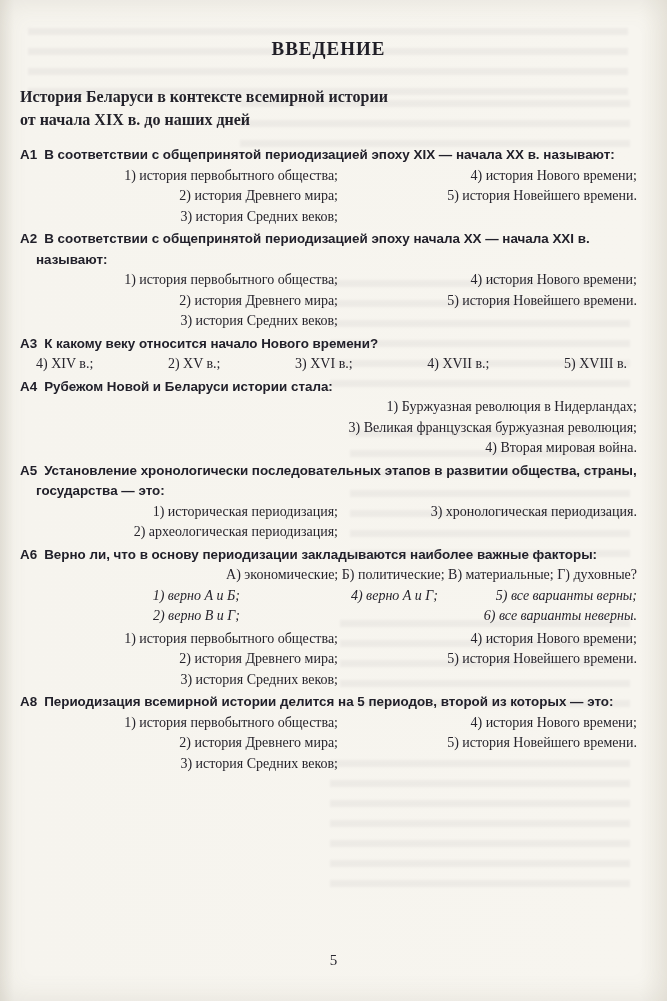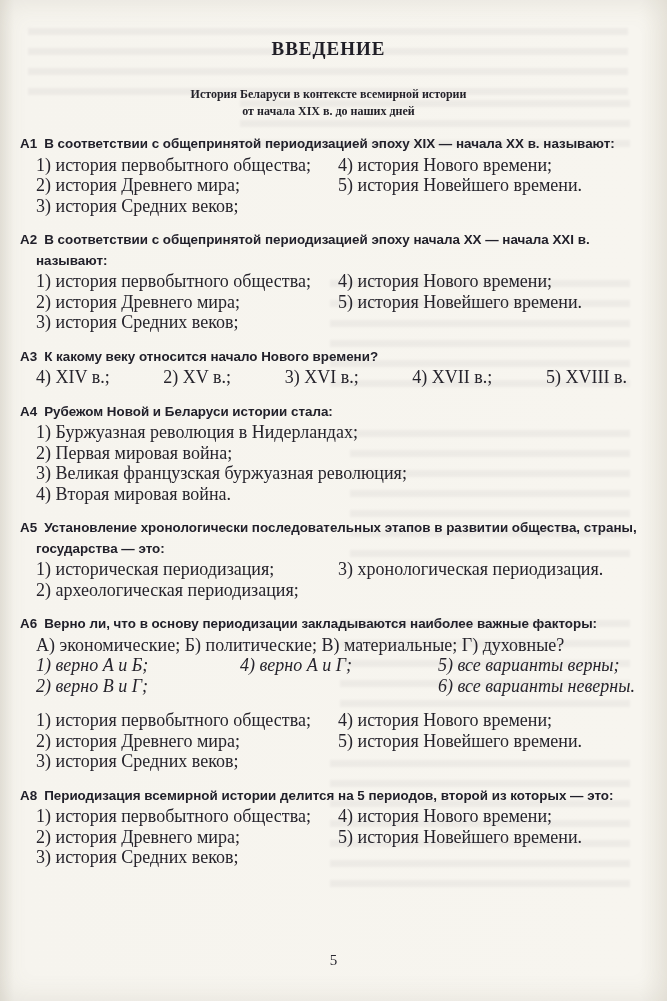--- a/index.html
+++ b/index.html
@@ -8,30 +8,30 @@
     background:linear-gradient(90deg,#e9e6de 0,#f6f4ee 14px,#f7f5ef 640px,#efece4 667px);
     font-family:"Liberation Serif", serif;color:#26242c;
     box-shadow:inset 0 0 28px rgba(120,110,95,.14);
   }
   .content{position:relative;padding:26px 30px 0 20px;}
   .title{
     font-size:19px;font-weight:700;text-align:center;letter-spacing:1px;
     margin:12px 0 26px;color:#201f27;
   }
   .subtitle{
-    font-size:12px;font-weight:700;text-align:center;line-height:1.42;
+    font-size:16px;font-weight:700;text-align:left;line-height:1.42;
     margin:0 0 14px;color:#23222a;
   }
-  .q{margin-top:14px;}
+  .q{margin-top:2px;}
   .q-head{
     font-family:"Liberation Sans", sans-serif;font-weight:700;font-size:13.4px;
     line-height:20.5px;margin:0 0 0 16px;text-indent:-16px;color:#21202a;
   }
   .q-id{margin-right:7px;}
-  .opts{margin-left:16px;font-size:18px;line-height:20.5px;}
+  .opts{margin-left:16px;font-size:14px;line-height:20.5px;text-align:right;}
   .opt{margin:0;}
   .two-col{display:flex;}
   .col-l{width:302px;flex:none;}
   .col-r{flex:1;}
   .row5{display:flex;justify-content:space-between;padding-right:10px;}
   .grid3{display:flex;font-style:italic;}
   .g1{width:204px;flex:none;}
   .g2{width:198px;flex:none;}
   .g3{flex:1;}
   .page-num{
@@ -110,21 +110,20 @@
         <span class="opt">5) XVIII в.</span>
       </div>
     </div>
 
     <div class="q">
       <p class="q-head">
         <span class="q-id">А4</span><span>Рубежом Новой и Беларуси истории стала:</span>
       </p>
       <div class="opts">
         <p class="opt">1) Буржуазная революция в Нидерландах;</p>
-        <p class="opt">2) Первая мировая война;</p>
         <p class="opt">3) Великая французская буржуазная революция;</p>
         <p class="opt">4) Вторая мировая война.</p>
       </div>
     </div>
 
     <div class="q">
       <p class="q-head">
         <span class="q-id">А5</span><span>Установление хронологически последовательных этапов в развитии общества, страны, государства — это:</span>
       </p>
       <div class="opts two-col">

